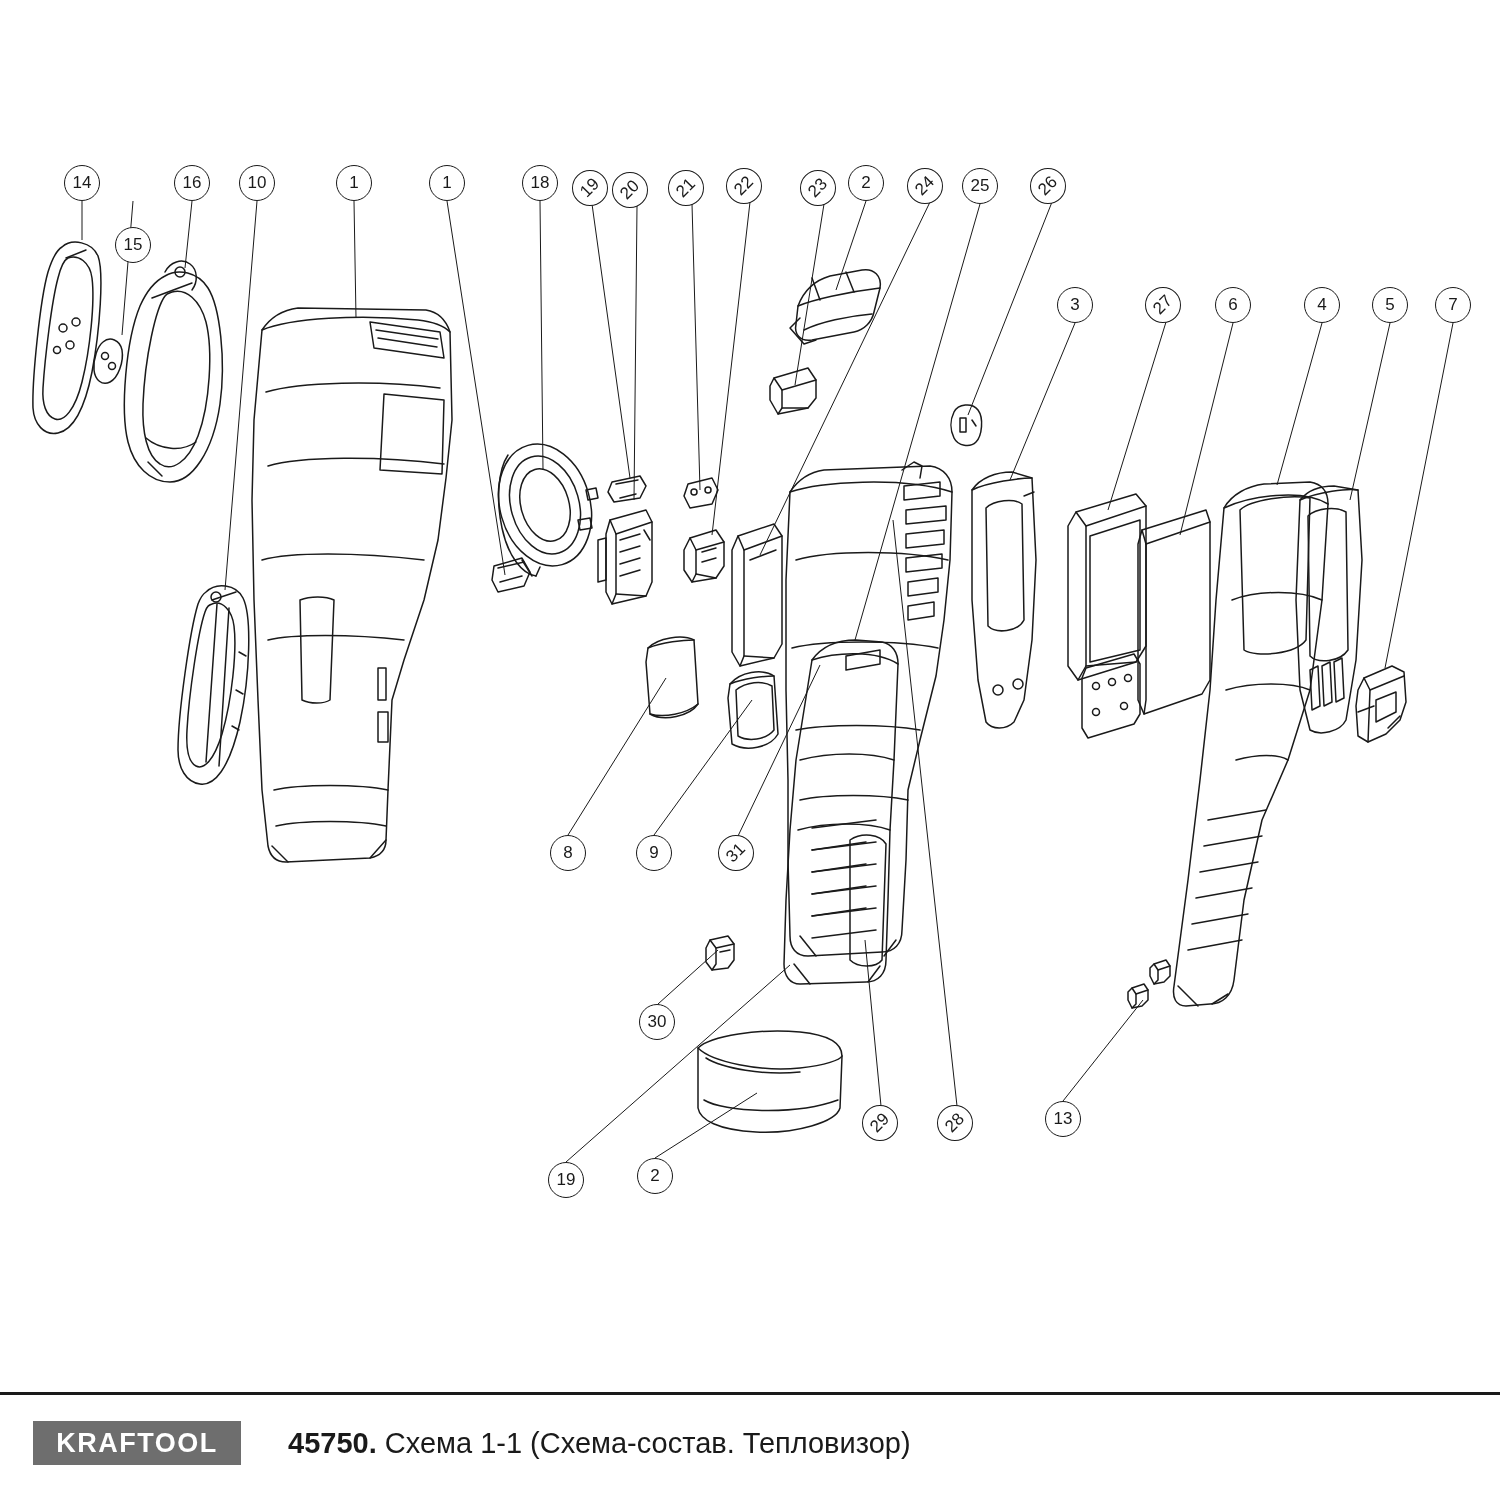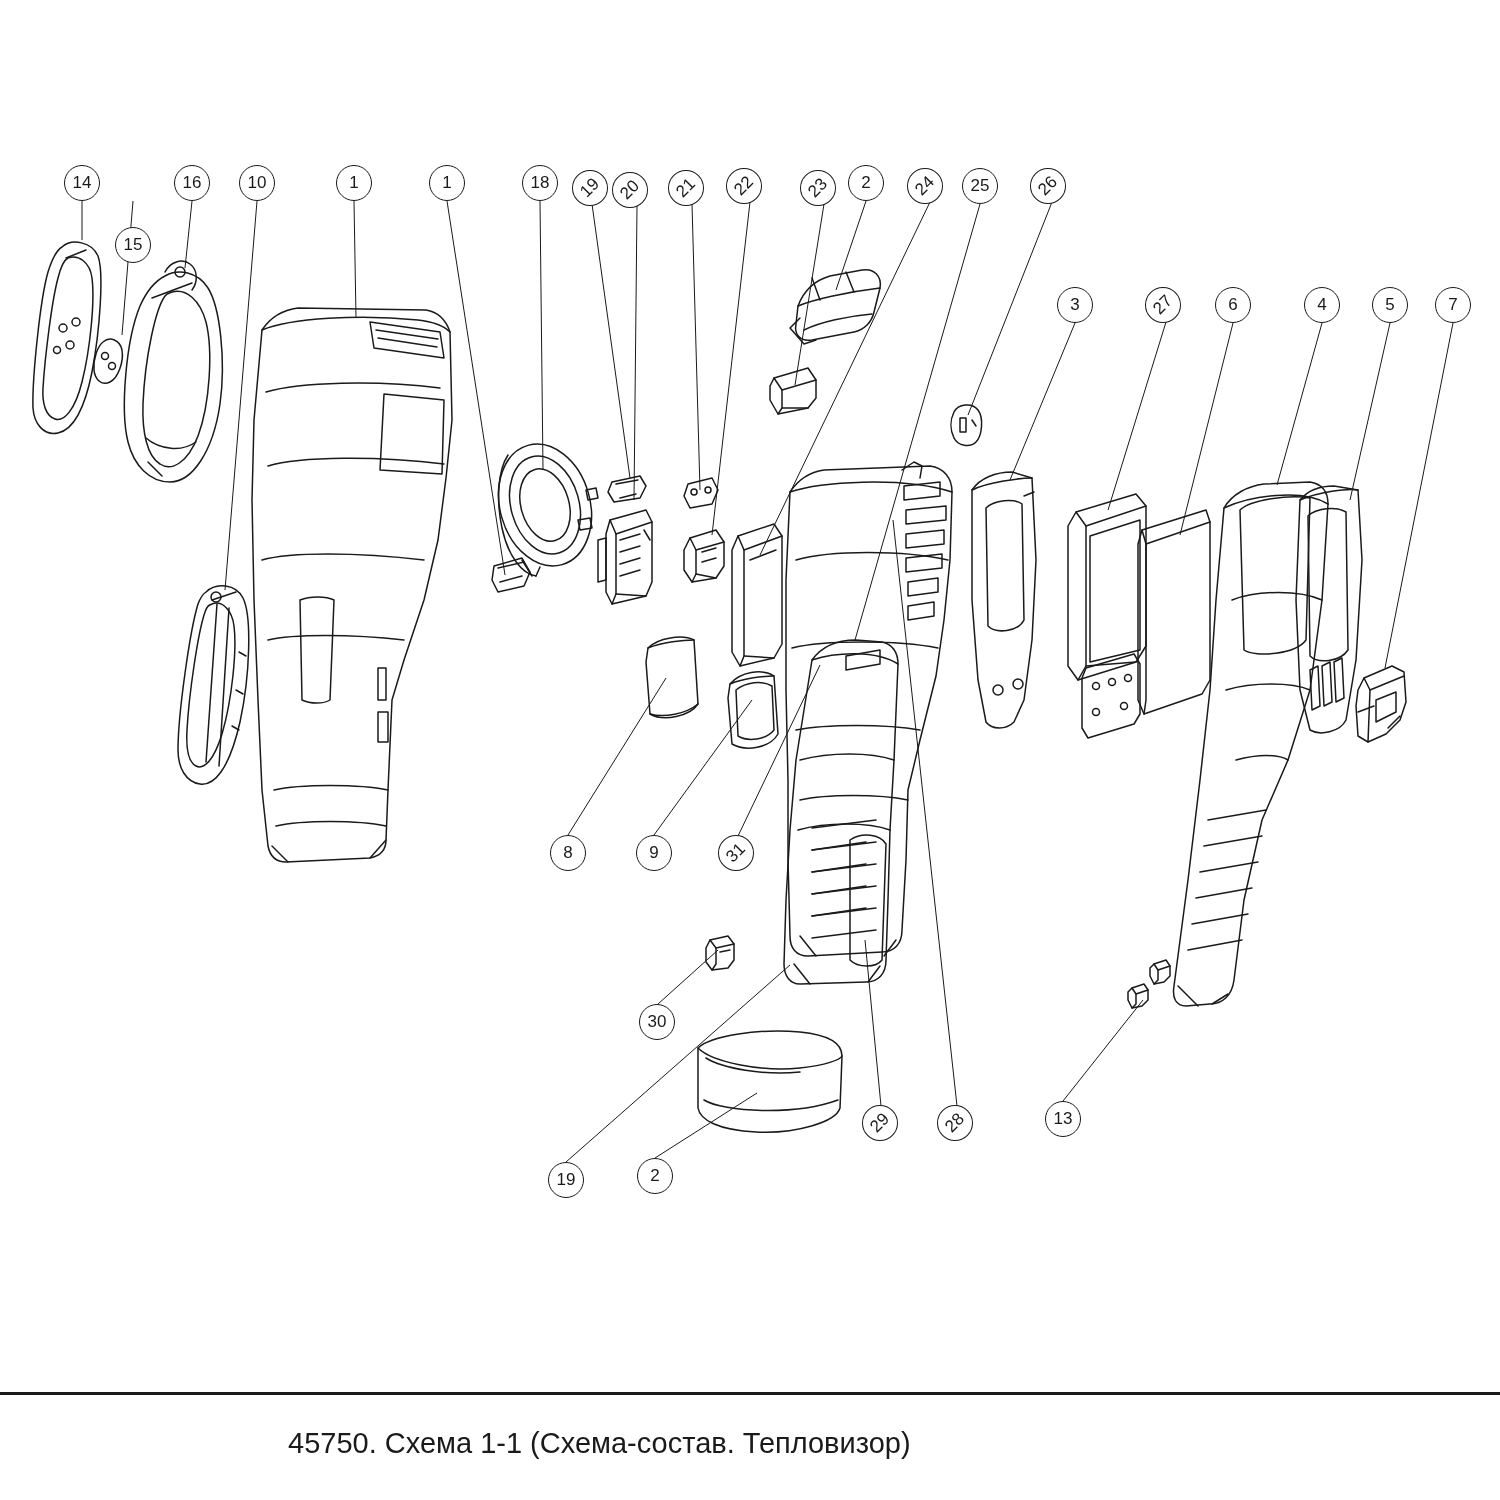--- a/index.html
+++ b/index.html
@@ -89,21 +89,21 @@
   }
   .footer-title {
     position: absolute;
     left: 288px;
     top: 32px;
     font-size: 29px;
     color: #1a1a1a;
     white-space: nowrap;
   }
   .footer-title .code {
-    font-weight: normal;
+    font-weight: bold;
   }
 </style>
 </head>
 <body>
 
 <div id="sheet">
 
   <div class="diagram-area">
 
     <svg class="drawing" viewBox="0 0 1500 1390" xmlns="http://www.w3.org/2000/svg">
@@ -534,19 +534,22 @@
         </div>
         <div class="callout" style="left: 1063px; top: 1119px;">
           <span>13</span>
         </div>
       </div>
   </div>
 
   <div class="footer-rule"></div>
 
   <div class="footer">
+    <div class="brand">
+      <span class="brand-text">KRAFTOOL</span>
+    </div>
     <div class="footer-title">
       <span class="code">45750.</span>
       <span>Схема 1-1 (Схема-состав. Тепловизор)</span>
     </div>
   </div>
 
 </div>
 
 </body></html>

